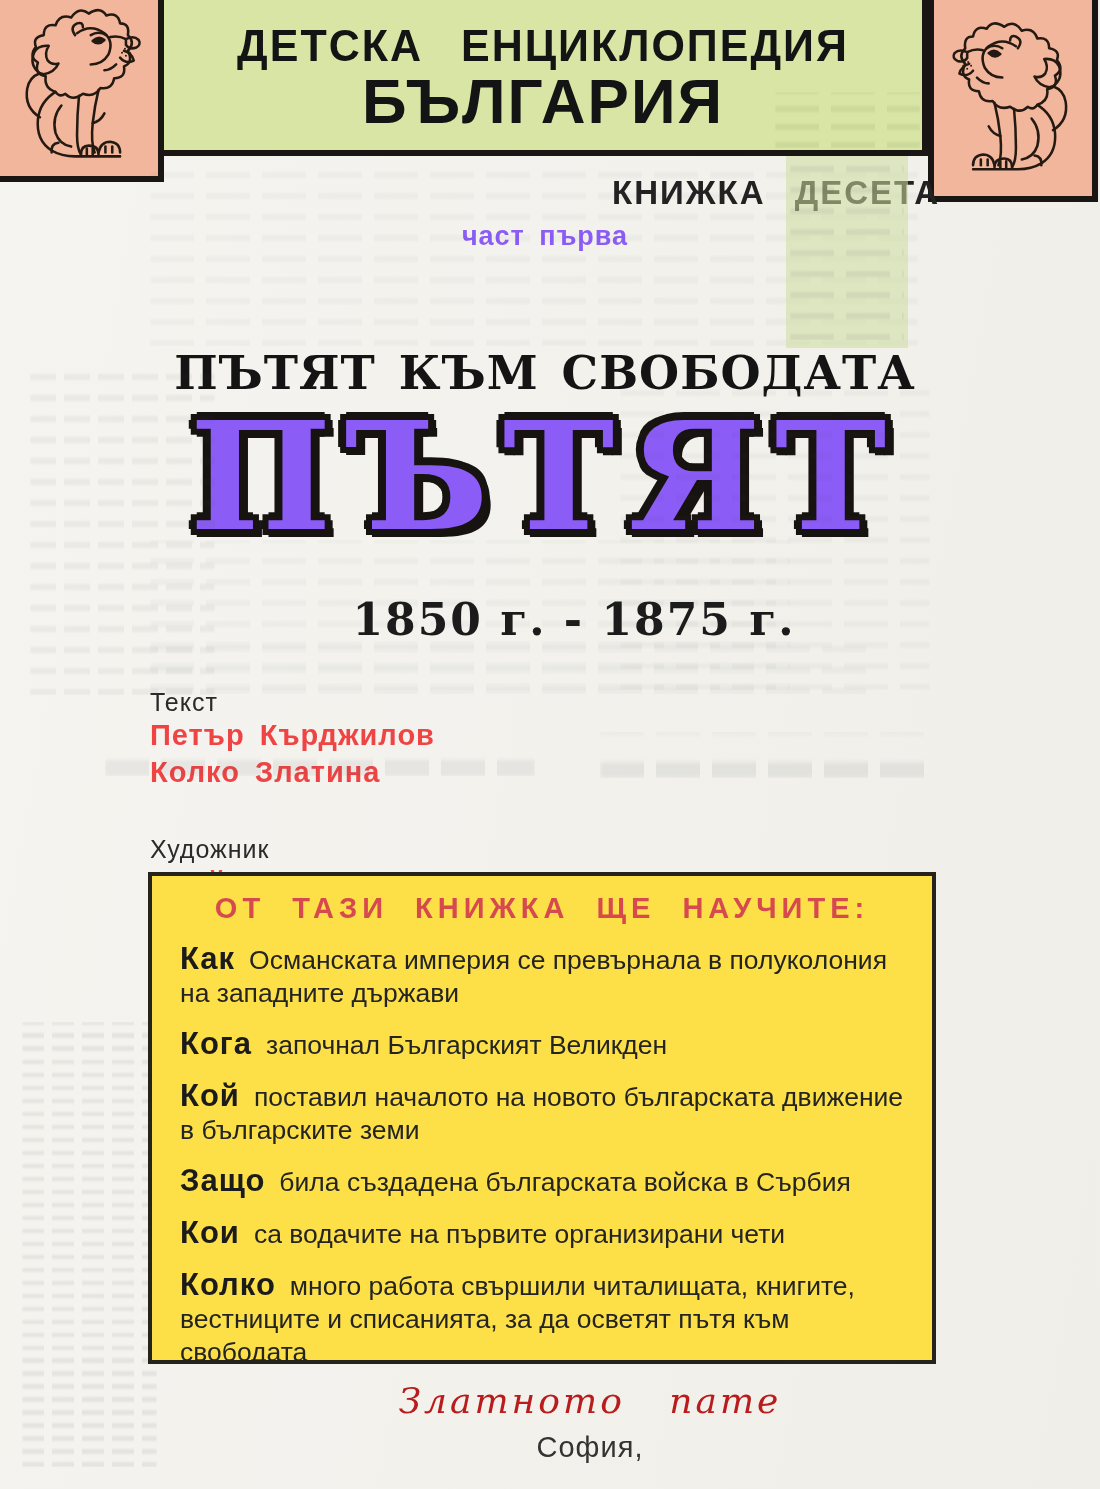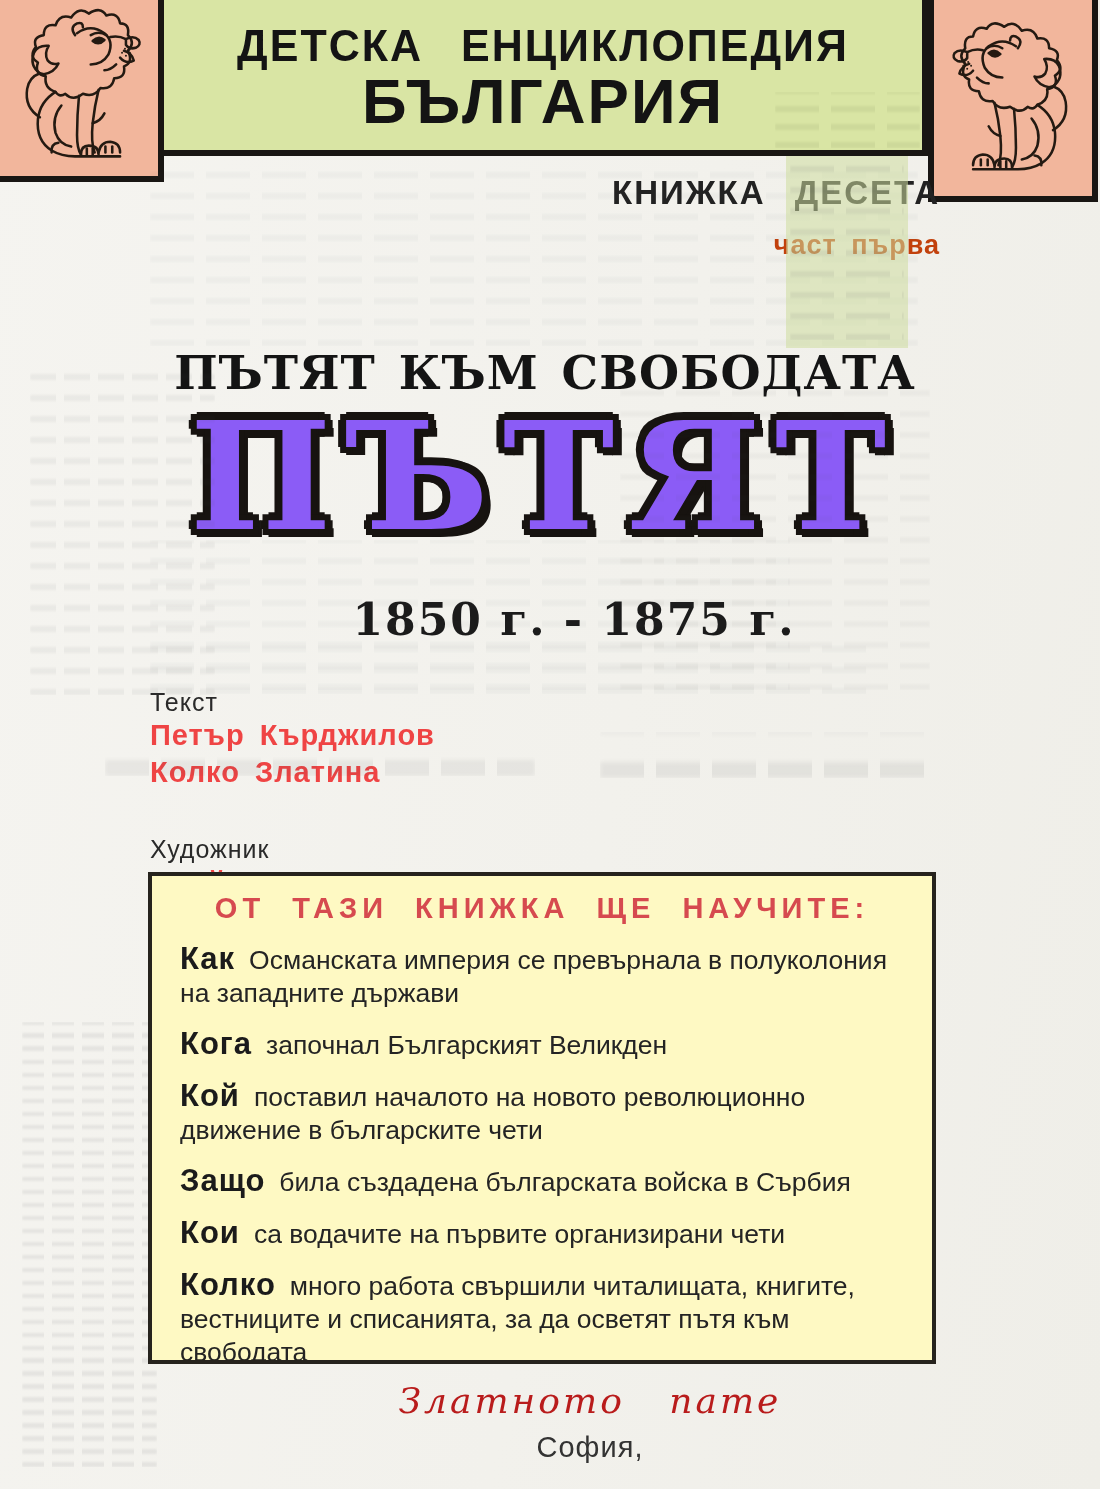--- a/index.html
+++ b/index.html
@@ -26,21 +26,21 @@
     font-weight:bold;font-size:43px;letter-spacing:2px;word-spacing:24px;
     color:#141414;transform:scaleY(1.05);white-space:nowrap;
   }
   .banner .l2{
     font-weight:bold;font-size:62px;letter-spacing:2px;color:#141414;
     transform:scaleY(1.02);margin-top:-4px;white-space:nowrap;
   }
   
   .series{position:absolute;left:150px;top:174px;width:790px;text-align:center;}
   .series .booklet{font-weight:bold;font-size:33px;letter-spacing:2px;word-spacing:18px;color:#222;text-align:right;}
-  .series .part{font-weight:bold;font-size:27px;letter-spacing:1px;word-spacing:6px;color:#c2410c;margin-top:18px;text-align:right;}
+  .series .part{font-weight:bold;font-size:27px;letter-spacing:1px;word-spacing:6px;color:#8b5cf6;margin-top:9px;}
   
   .subtitle{
     position:absolute;left:150px;top:346px;width:790px;text-align:center;
     font-family:"DejaVu Serif",serif;font-weight:bold;font-size:46px;
     letter-spacing:1px;word-spacing:6px;color:#141414;white-space:nowrap;
   }
   .big-title{
     position:absolute;left:150px;top:398px;width:790px;text-align:center;
     font-family:"DejaVu Serif",serif;font-weight:bold;font-size:150px;line-height:1.05;
     letter-spacing:14px;color:#8b5cf6;white-space:nowrap;
@@ -57,21 +57,21 @@
     letter-spacing:2px;box-sizing:border-box;
   }
   
   .credits{position:absolute;left:150px;top:688px;width:790px;}
   .credits .role{font-size:25px;color:#2a2a2a;letter-spacing:1px;}
   .credits .name{font-size:29px;font-weight:bold;letter-spacing:1px;word-spacing:6px;line-height:37px;color:#ef4444;}
   .credits .artist-role{margin-top:44px;}
   
   .learn-box{
     position:absolute;left:148px;top:872px;width:788px;height:492px;
-    background:#fef9c3;border:4px solid #26231d;box-sizing:border-box;
+    background:#fde047;border:4px solid #26231d;box-sizing:border-box;
     padding:12px 28px 0 28px;overflow:hidden;z-index:2;
   }
   .learn-box .heading{
     text-align:center;font-weight:bold;font-size:29px;letter-spacing:5px;word-spacing:14px;
     color:#d64a4f;margin-top:4px;white-space:nowrap;
   }
   .qa{margin-top:17px;font-size:26.5px;line-height:33px;color:#242424;}
   .qa .q{font-weight:bold;font-size:31px;letter-spacing:1px;padding-right:14px;color:#1b1b1b;}
   
   .publisher{position:absolute;left:190px;top:1380px;width:800px;text-align:center;}
@@ -211,21 +211,21 @@
 
 <div class="learn-box">
   <div class="heading">ОТ ТАЗИ КНИЖКА ЩЕ НАУЧИТЕ:</div>
   <div class="qa">
     <span class="q">Как</span><span class="a">Османската империя се превърнала в полуколония на западните държави</span>
   </div>
   <div class="qa">
     <span class="q">Кога</span><span class="a">започнал Българският Великден</span>
   </div>
   <div class="qa">
-    <span class="q">Кой</span><span class="a">поставил началото на новото революционно движение в българските чети</span>
+    <span class="q">Кой</span><span class="a">поставил началото на новото българската движение в българските земи</span>
   </div>
   <div class="qa">
     <span class="q">Защо</span><span class="a">била създадена българската войска в Сърбия</span>
   </div>
   <div class="qa">
     <span class="q">Кои</span><span class="a">са водачите на първите организирани чети</span>
   </div>
   <div class="qa">
     <span class="q">Колко</span><span class="a">много работа свършили читалищата, книгите, вестниците и списанията, за да осветят пътя към свободата</span>
   </div>

